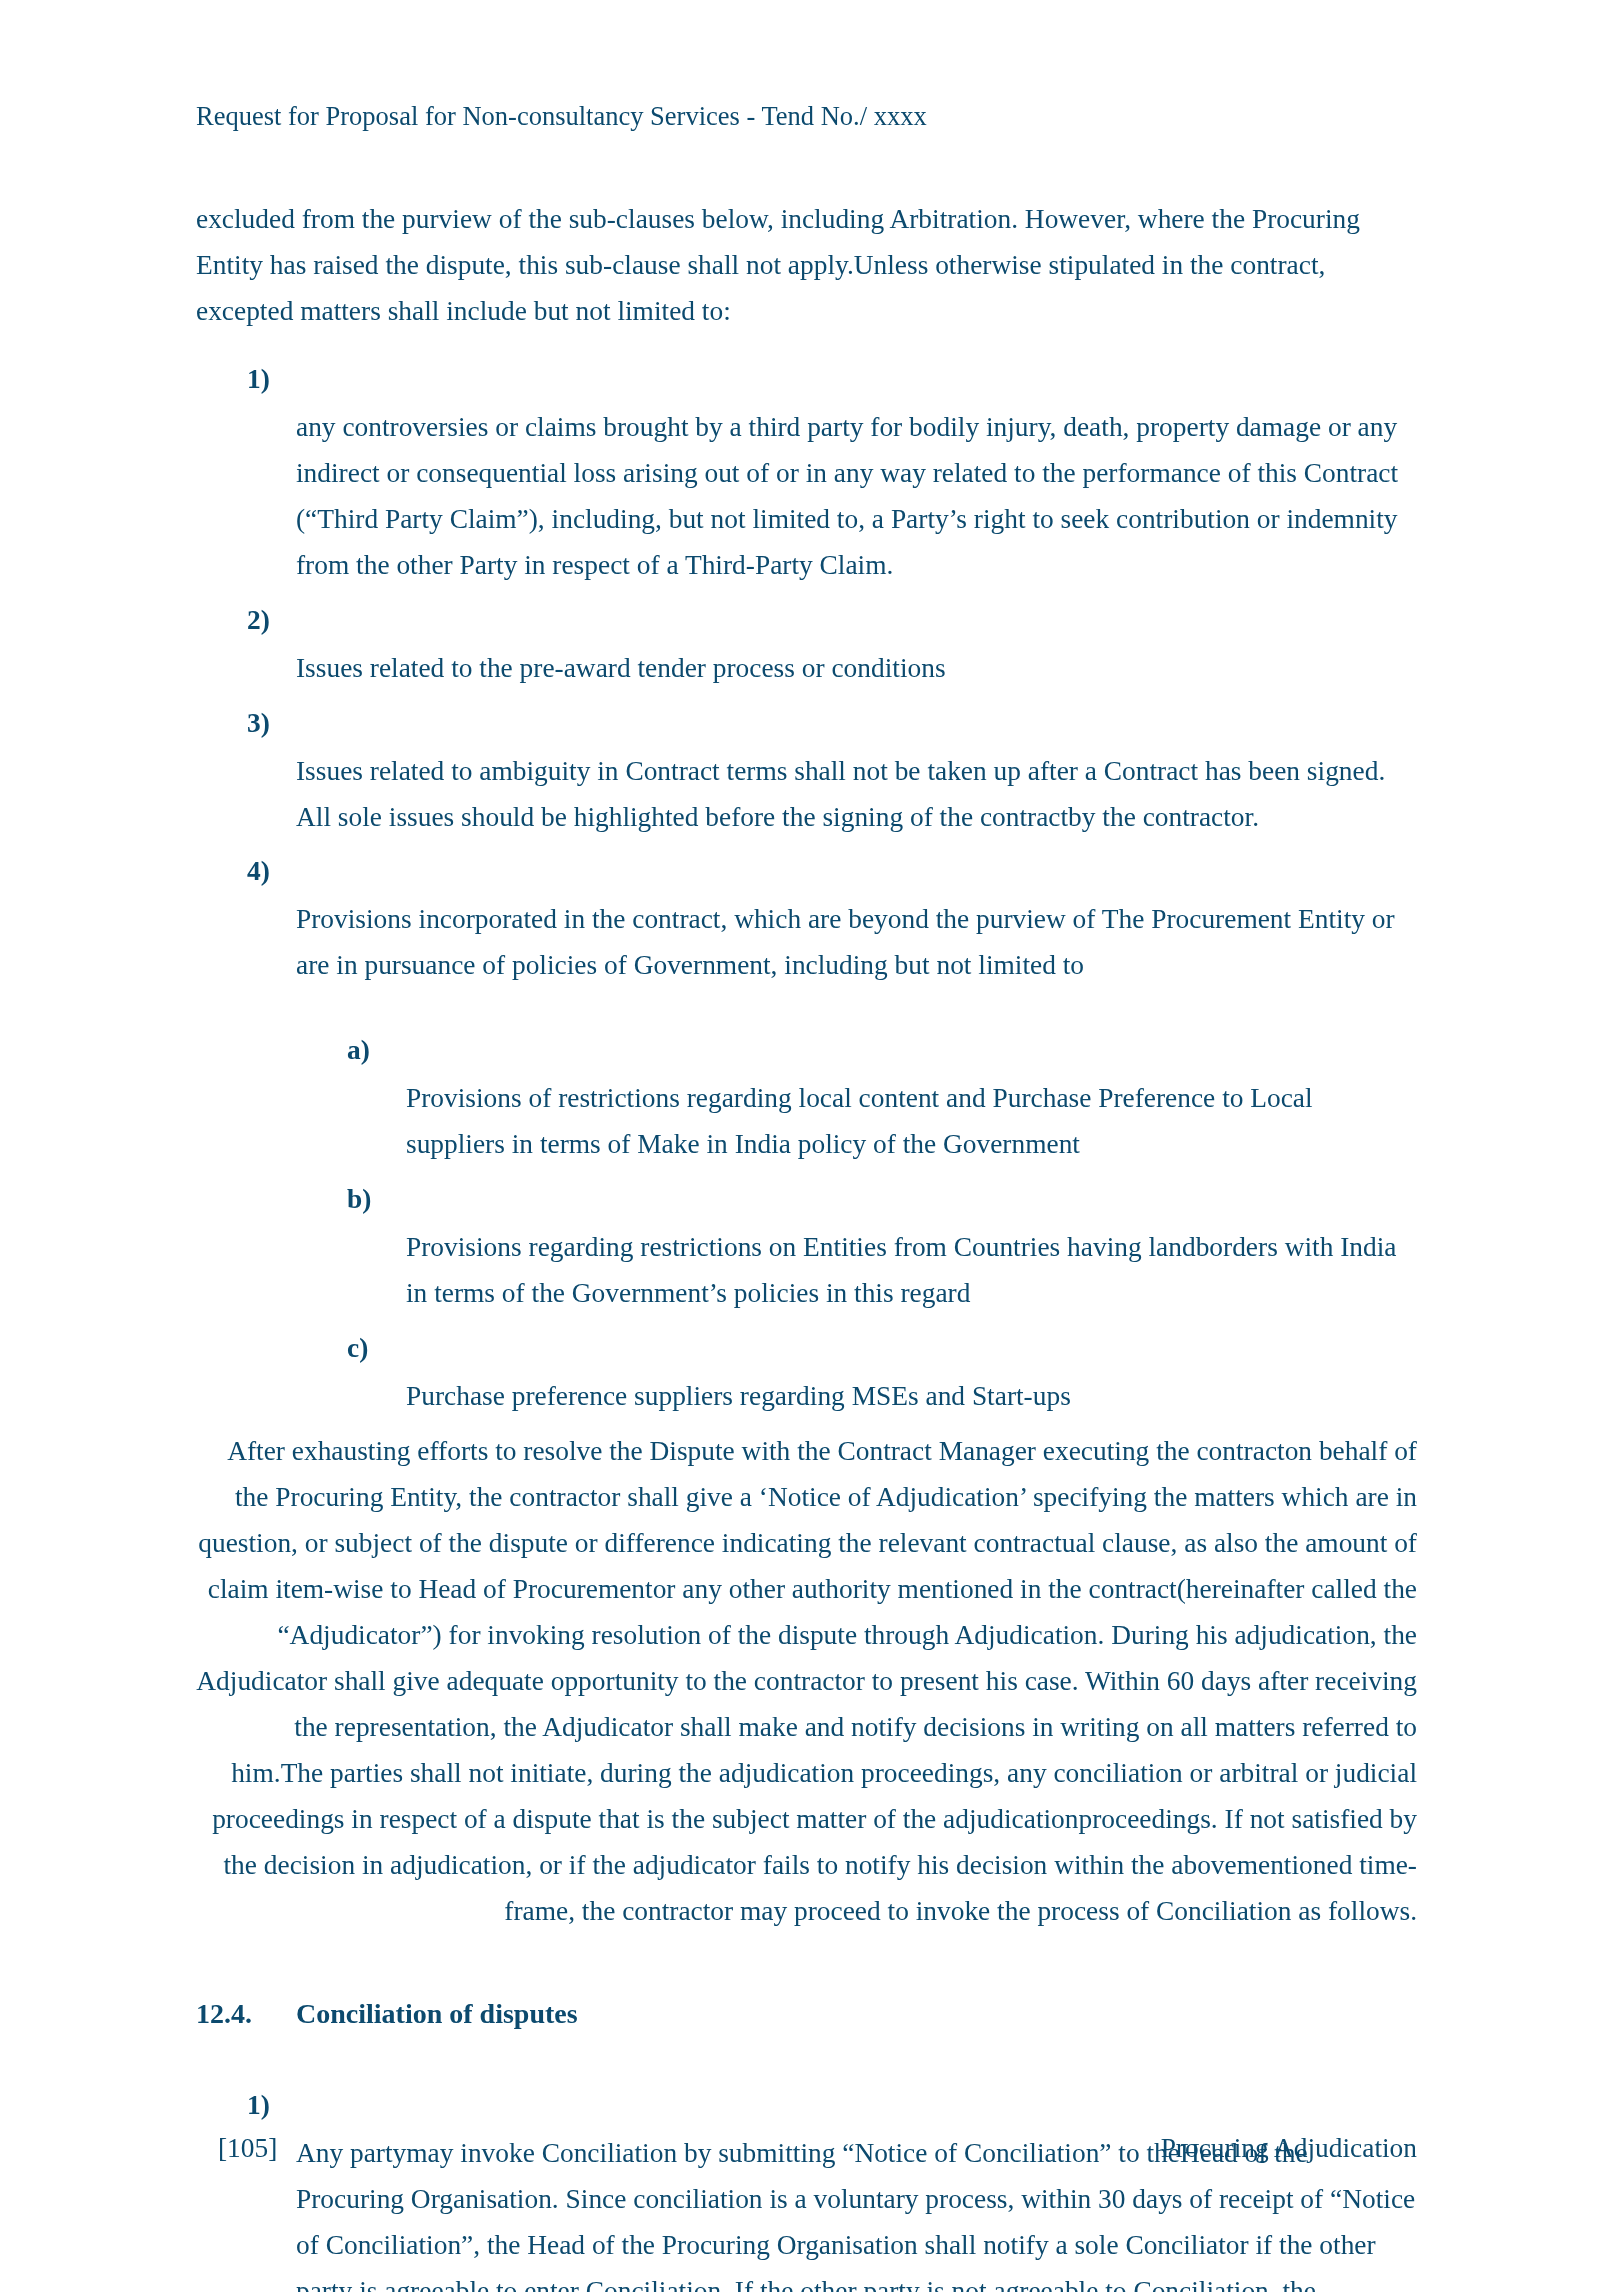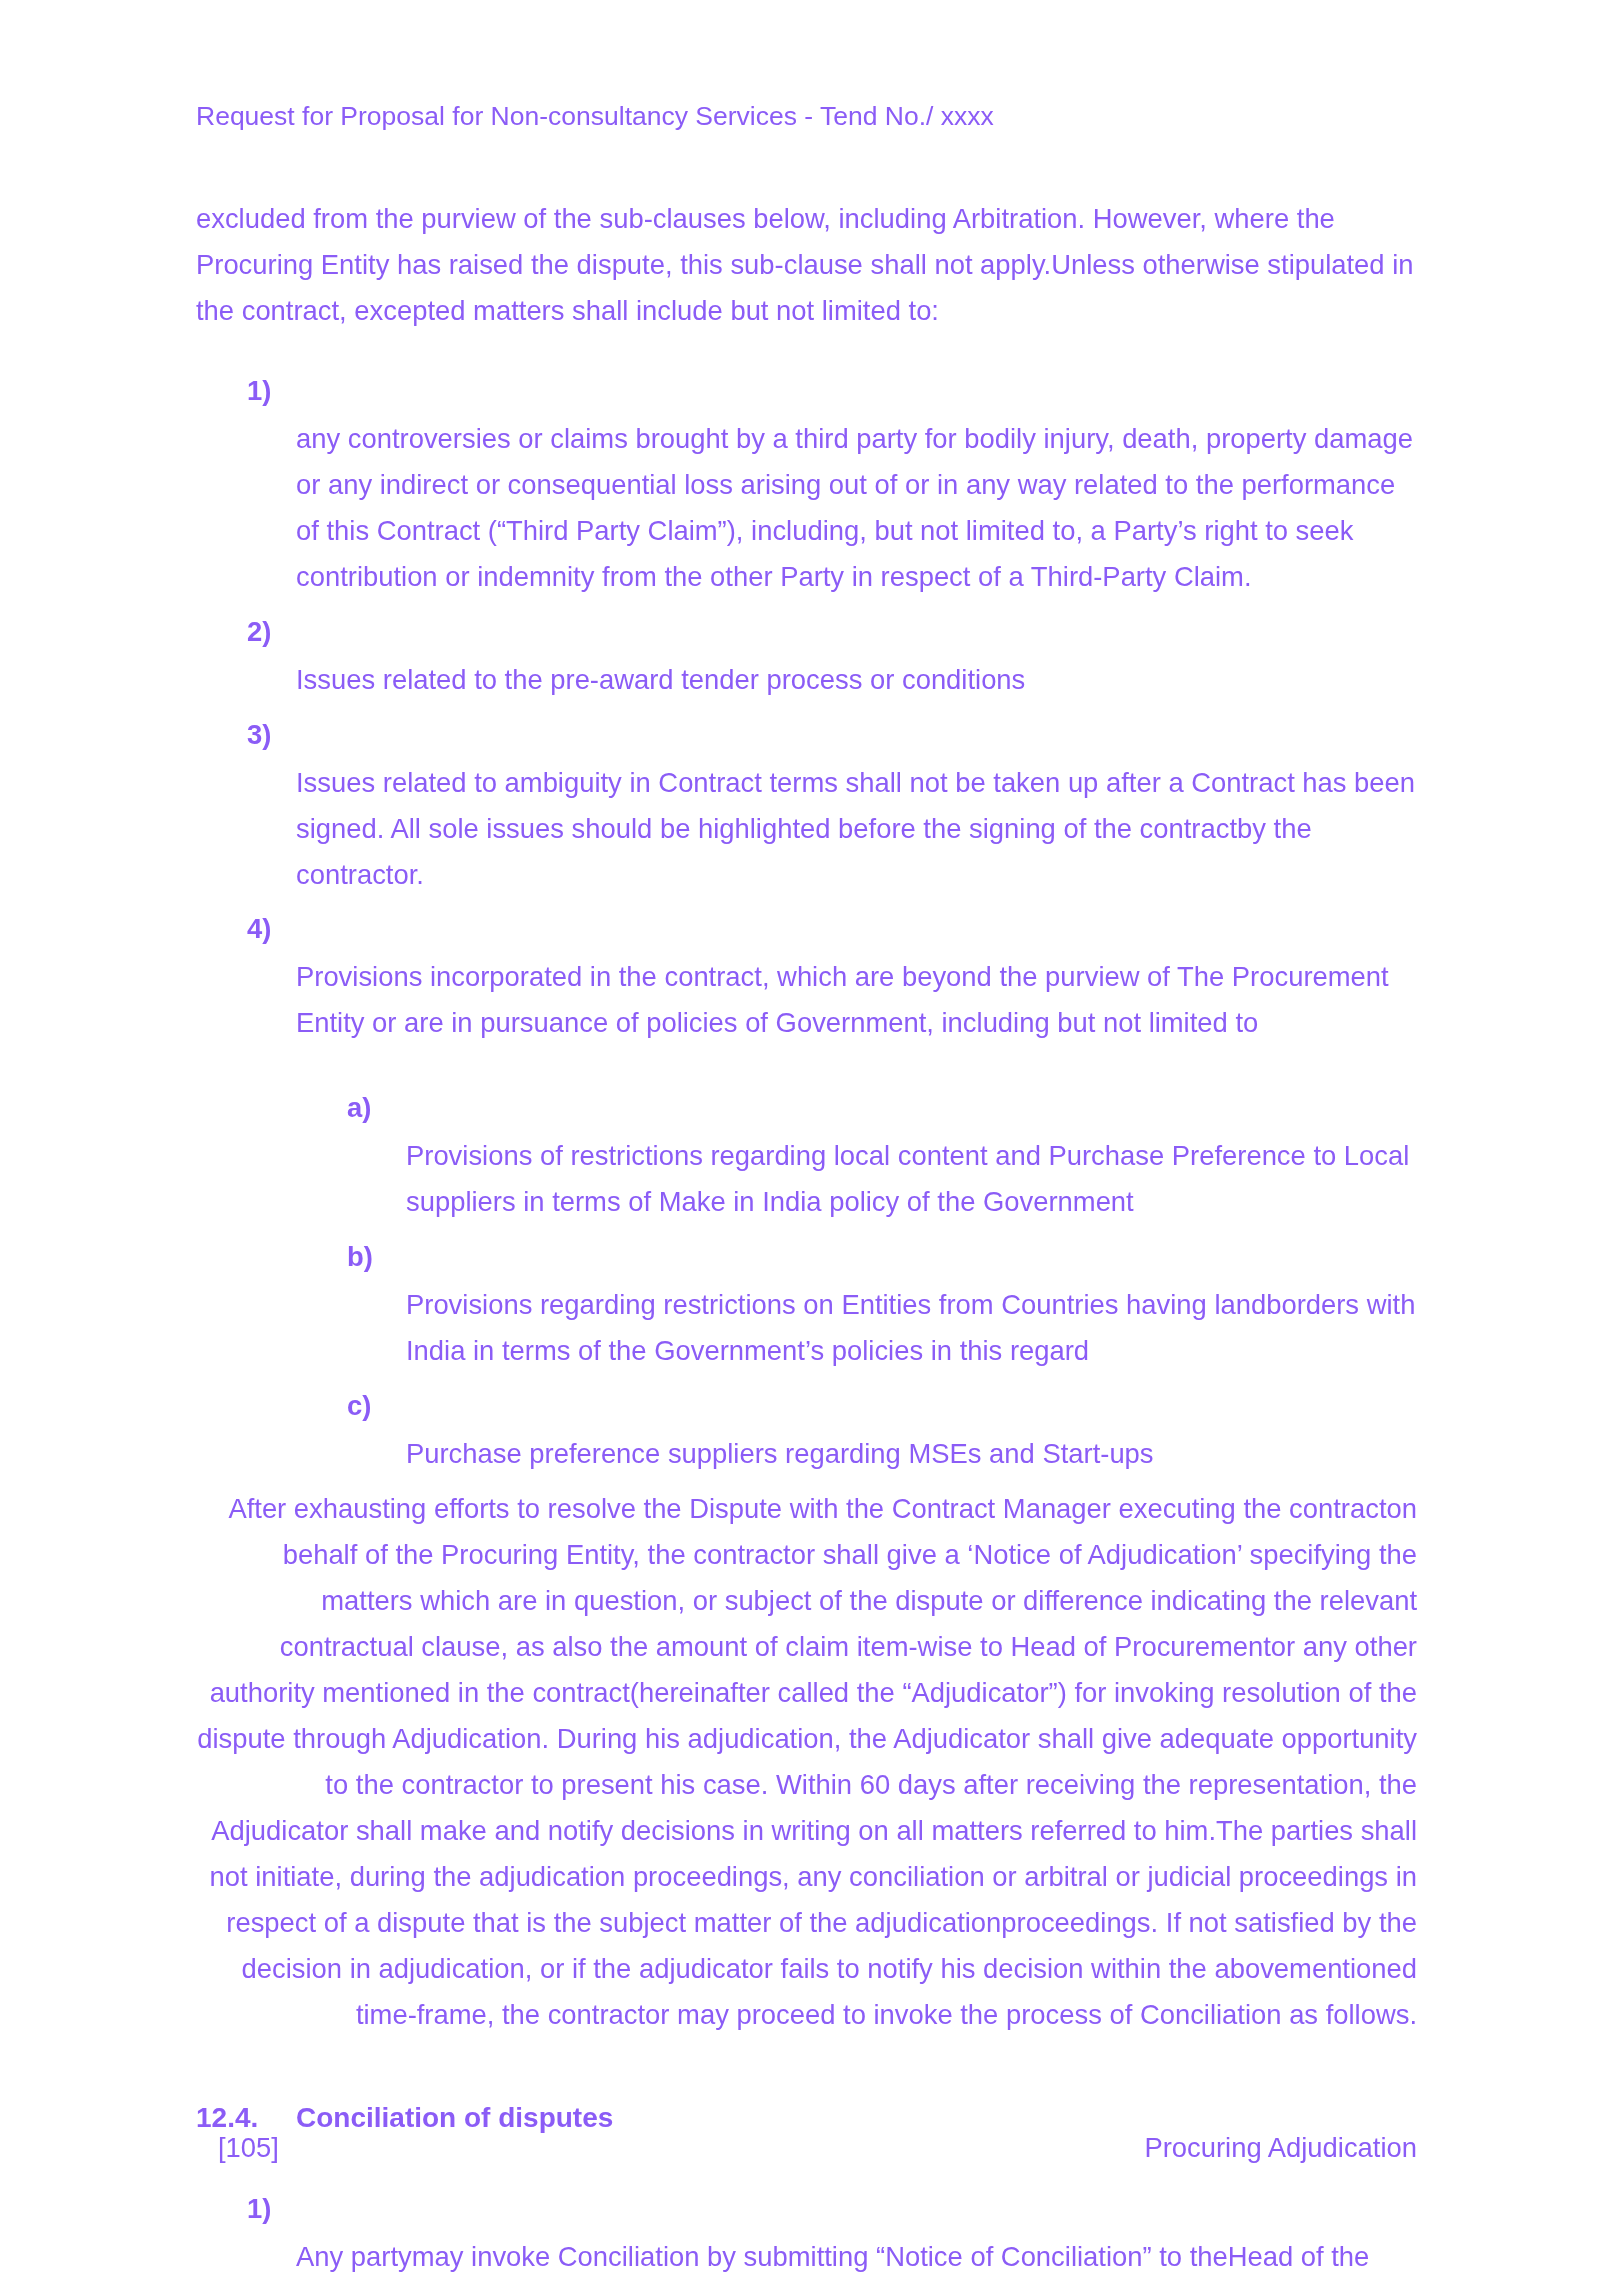--- a/index.html
+++ b/index.html
@@ -2,39 +2,39 @@
 <html><head>
 <meta charset="utf-8">
 <style>
   * { margin: 0; padding: 0; box-sizing: border-box; }
   html, body { background: #ffffff; }
   .page {
     position: relative;
     width: 1609px;
     height: 2293px;
     background: #ffffff;
-    color: #8b5cf6;
-    font-family: Liberation Sans, sans-serif;
+    color: #0c4a6e;
+    font-family: Liberation Serif, serif;
     font-size: 27.4px;
     line-height: 46px;
     overflow: hidden;
   }
   .content {
     padding: 93px 192px 0 196px;
   }
   .doc-header {
     font-size: 26.5px;
     margin-bottom: 57px;
     white-space: nowrap;
   }
   .para {
     text-align: left;
   }
   .intro {
-    margin-bottom: 34px;
+    margin-bottom: 22px;
   }
   .num-list { margin-left: 51px; }
   .li {
     display: flex;
     margin-bottom: 8.8px;
   }
   .li .num {
     flex: 0 0 49px;
     font-weight: 700;
   }

